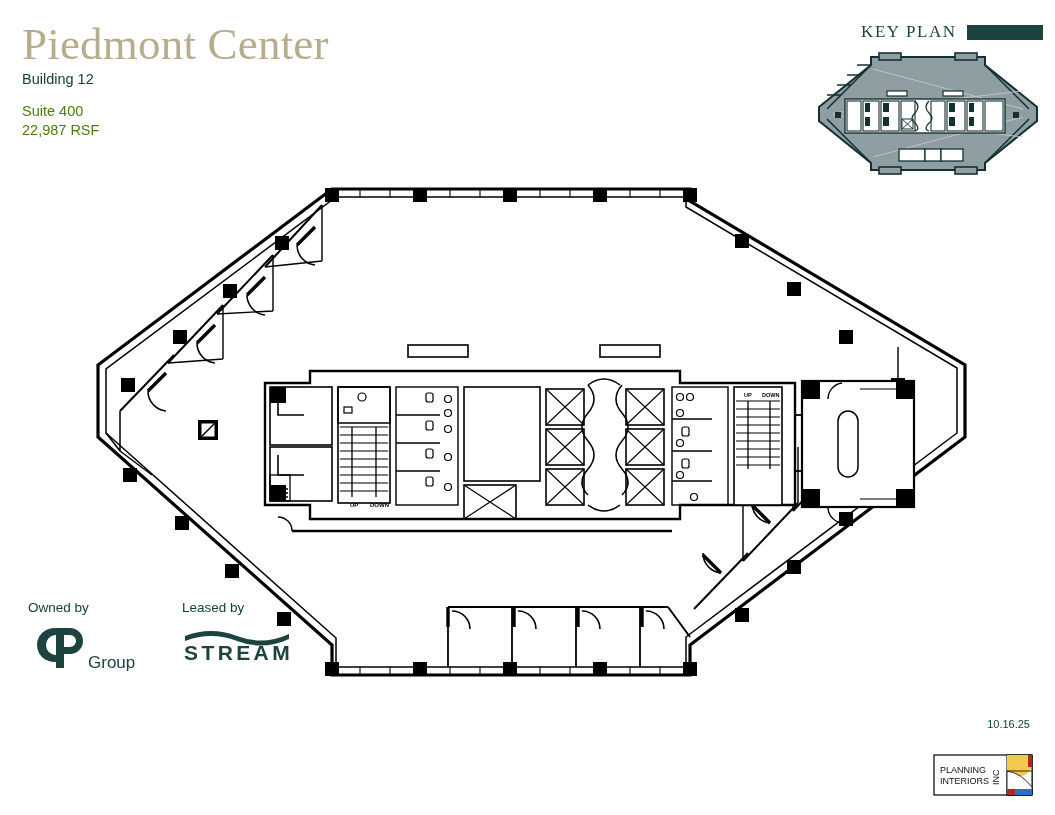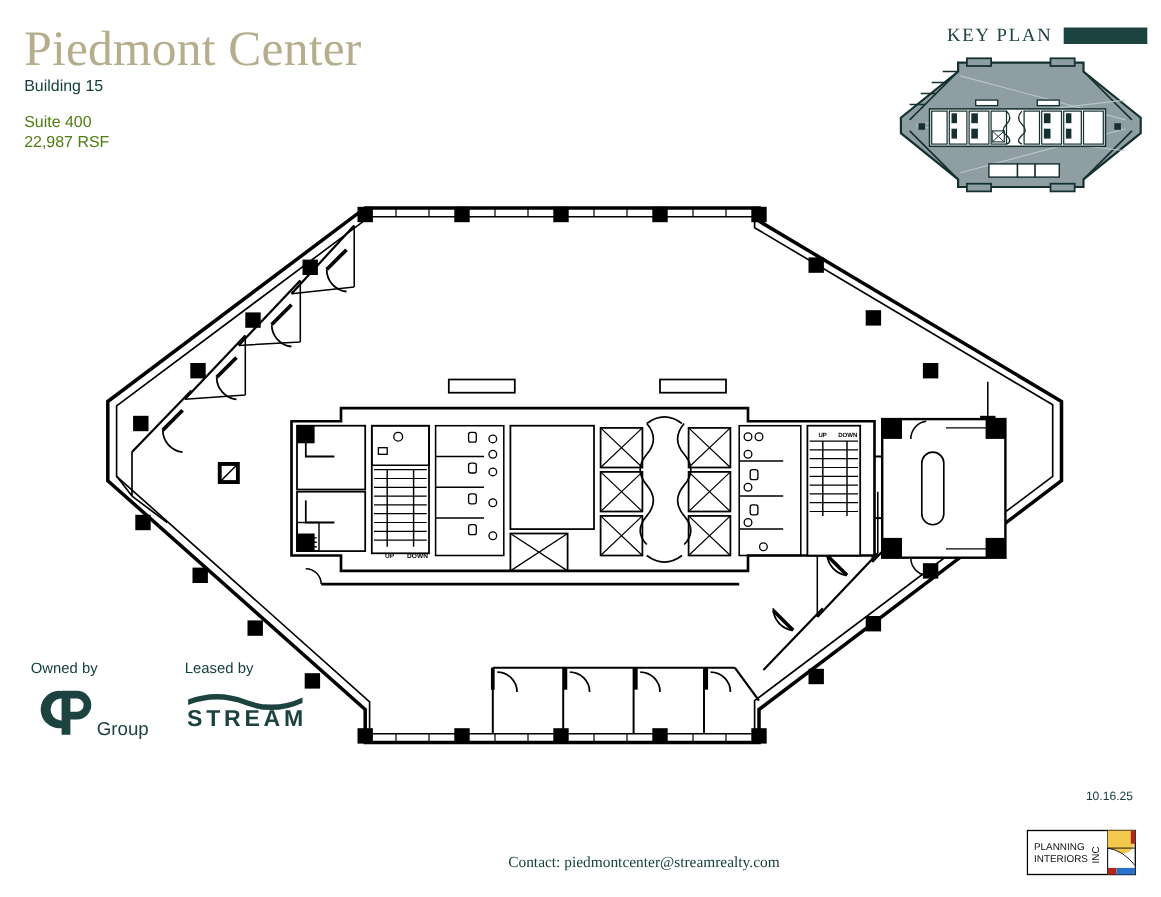--- a/index.html
+++ b/index.html
@@ -29,42 +29,42 @@
   }
   .kp-bar{flex:1;height:15px;background:#1d4340;}
   .kp-figure{margin-top:9px;width:230px;height:125px;}
 
   
   .plan{position:absolute;left:60px;top:175px;width:990px;height:520px;}
 
   
   .footer{position:absolute;left:0;right:0;bottom:0;height:120px;}
   .own{position:absolute;left:28px;top:600px;}
-  .lease{position:absolute;left:168px;top:600px;}
+  .lease{position:absolute;left:182px;top:600px;}
   .lbl{font-size:13.5px;color:#15403c;margin-bottom:9px;}
   .cp-logo{width:108px;height:48px;display:block;}
   .stream-logo{width:110px;height:42px;display:block;}
   .contact{
     position:absolute;left:462px;top:777px;font-size:14px;color:#15403c;
     font-family:"Liberation Serif", serif;white-space:nowrap;
   }
   .date{
     position:absolute;right:25px;top:718px;font-size:11px;color:#15403c;
     font-family:Liberation Sans, sans-serif;
   }
   .pi-logo{position:absolute;right:22px;top:753px;width:100px;height:44px;}
 </style>
 </head>
 <body>
 
 <div class="page">
 
   <div class="hdr">
     <div class="bldg-title">Piedmont Center</div>
-    <div class="addr" style="margin-top:0">Building 15</div>
+    <div class="addr" style="margin-top:0">Building 12</div>
     <div class="suite">Suite 400</div>
     <div class="suite" style="margin-top:0">22,987 RSF</div>
   </div>
 
   <div class="keyplan">
     <div class="kp-head">
       <span class="kp-title">KEY PLAN</span>
       <span class="kp-bar"></span>
     </div>
     <svg class="kp-figure" viewBox="0 0 230 125">
@@ -432,21 +432,20 @@
   </div>
 
   <div class="lease">
     <div class="lbl">Leased by</div>
     <svg class="stream-logo" viewBox="0 0 110 42">
       <path d="M3,12 q26,-10 52,0 q26,10 52,-2 l0,5 q-26,12 -52,2 q-26,-10 -52,0 Z" fill="#1d4340"></path>
       <text x="2" y="36" font-family="Liberation Sans, sans-serif" font-size="21" font-weight="bold" letter-spacing="3.4" fill="#1d4340">STREAM</text>
     </svg>
   </div>
 
-  <div class="contact">Contact: piedmontcenter@streamrealty.com</div>
   <div class="date">10.16.25</div>
 
   <svg class="pi-logo" viewBox="0 0 100 44">
     <rect x="1" y="2" width="98" height="40" fill="#fff" stroke="#000" stroke-width="1.2"></rect>
     <text x="7" y="20" font-family="Liberation Sans, sans-serif" font-size="9" fill="#111">PLANNING</text>
     <text x="7" y="31" font-family="Liberation Sans, sans-serif" font-size="9" fill="#111">INTERIORS</text>
     <text x="66" y="32" font-family="Liberation Sans, sans-serif" font-size="9" fill="#111" transform="rotate(-90 66,32)">INC</text>
     <g>
       <rect x="74" y="2" width="25" height="40" fill="#fff" stroke="#000" stroke-width="1"></rect>
       <path d="M74,2 h25 v10 a14,14 0 0 1 -25,6 Z" fill="#f2c94c"></path>

